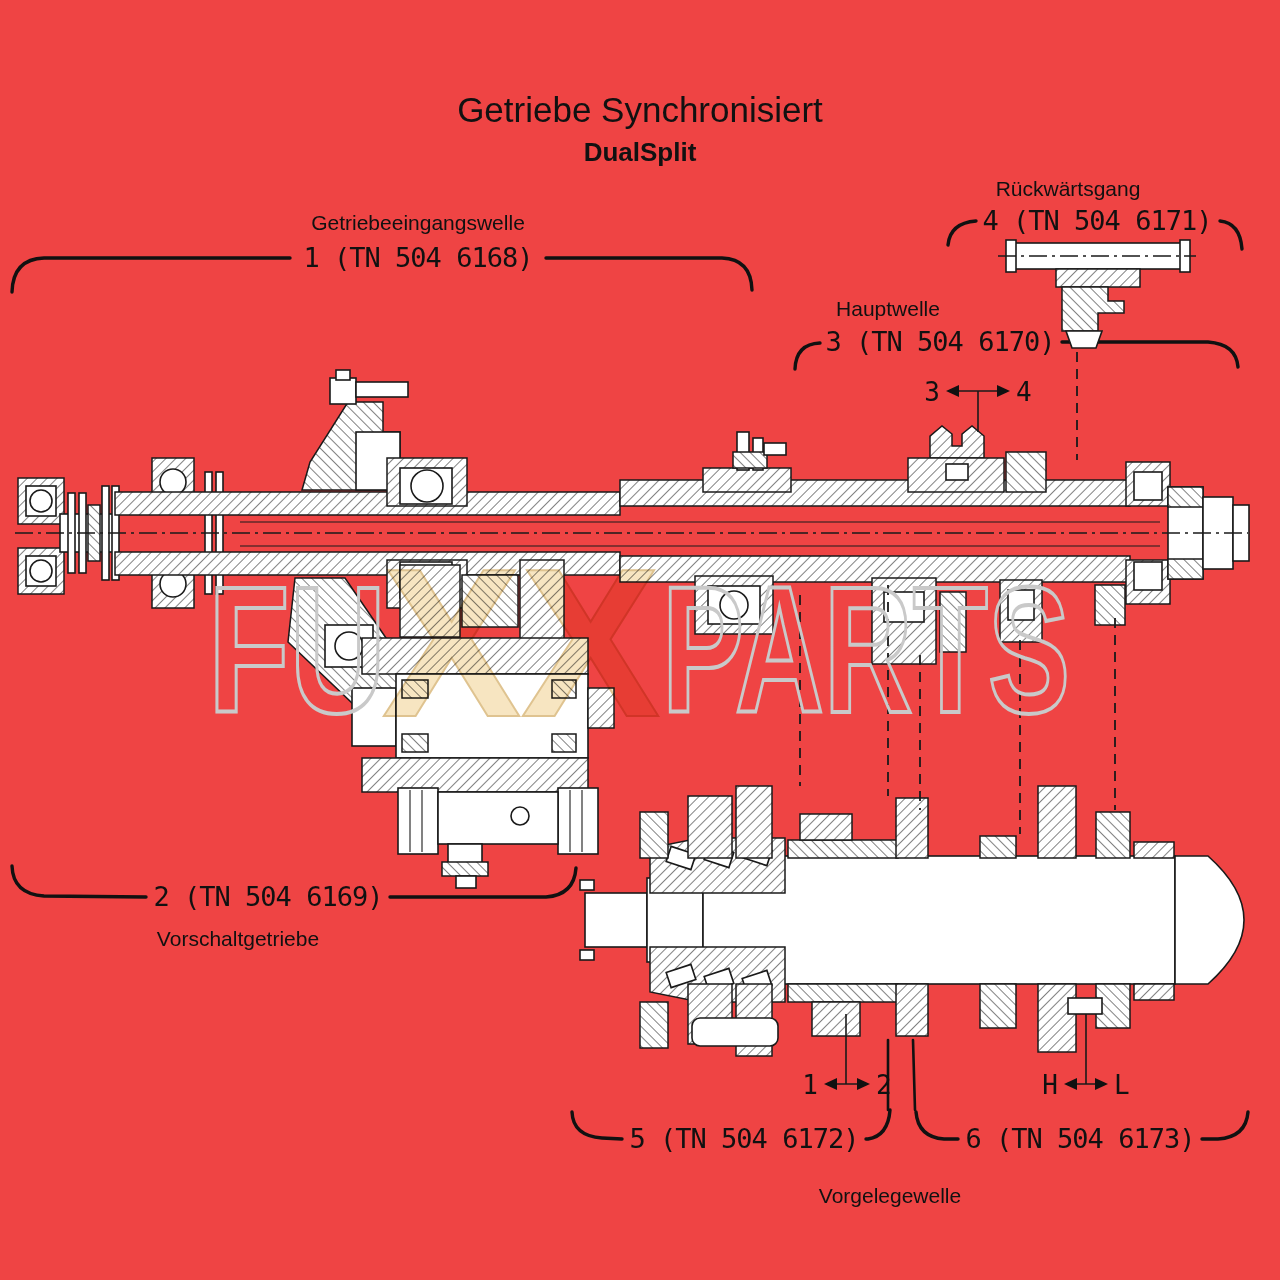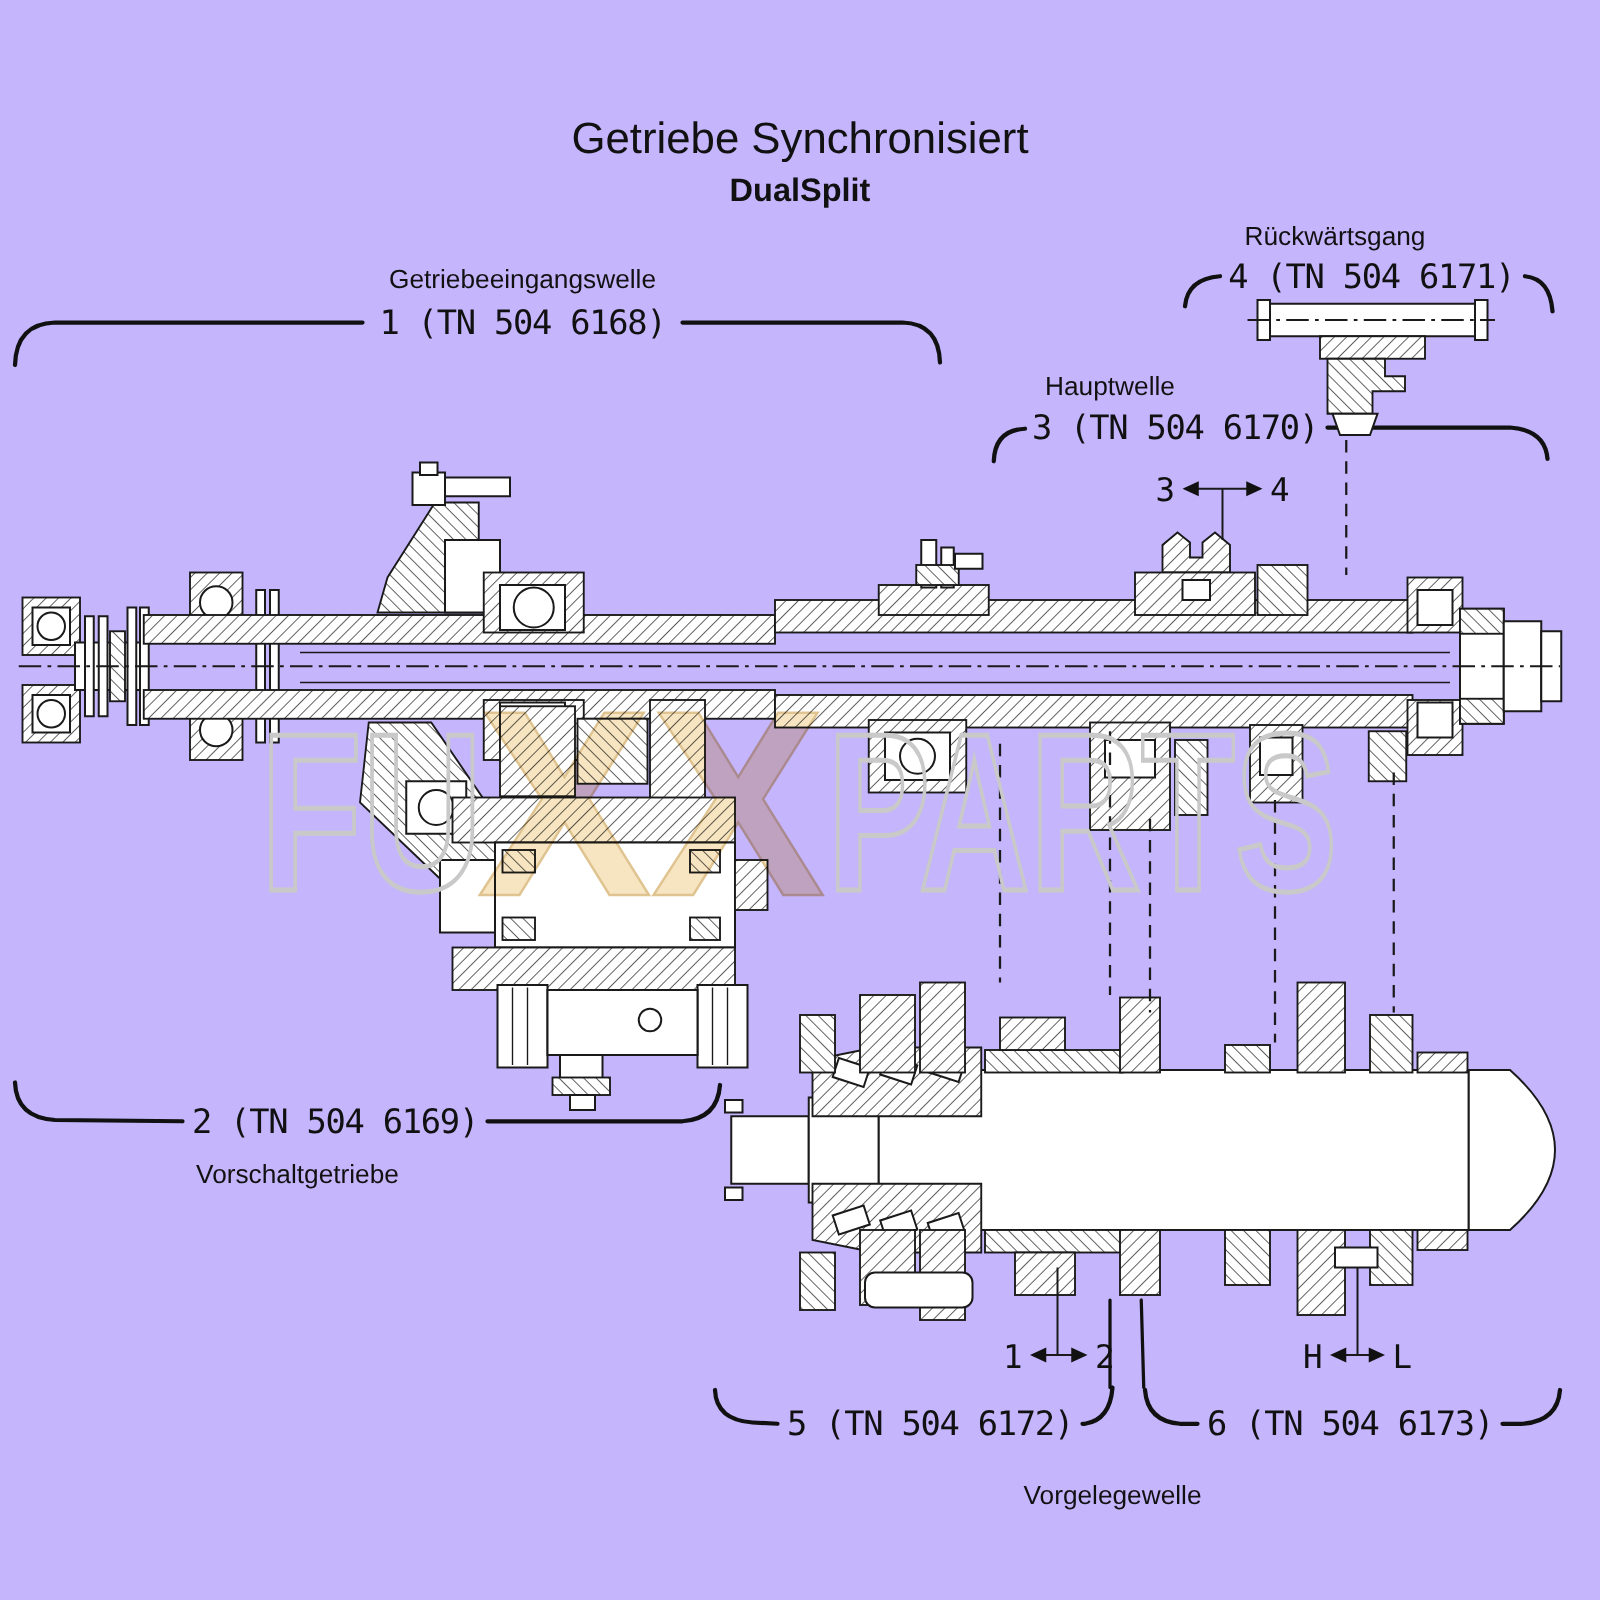--- a/index.html
+++ b/index.html
@@ -1,16 +1,16 @@
 <!DOCTYPE html>
 <html><head>
 <meta charset="utf-8">
 <style>
   html,body{margin:0;padding:0;background:#ffffff;}
-  #stage{position:relative;width:1280px;height:1280px;background:#c4b5fd;overflow:hidden;
+  #stage{position:relative;width:1280px;height:1280px;background:#ef4444;overflow:hidden;
          font-family:"Liberation Sans",sans-serif;}
   svg{position:absolute;left:0;top:0;}
   .ln{stroke:#1a1a1a;fill:none;stroke-width:1.6;}
   .thin{stroke:#1a1a1a;fill:none;stroke-width:1.1;}
   .part{fill:#ffffff;stroke:#1a1a1a;stroke-width:1.6;}
   .hat{fill:url(#hatch);stroke:#1a1a1a;stroke-width:1.5;}
   .hat2{fill:url(#hatch2);stroke:#1a1a1a;stroke-width:1.5;}
   .cl{stroke:#1a1a1a;stroke-width:1.5;stroke-dasharray:18 5 3 5;fill:none;}
   .dash{stroke:#1a1a1a;stroke-width:1.8;stroke-dasharray:10 7;fill:none;}
   .bracket{stroke:#111111;stroke-width:3.4;fill:none;stroke-linecap:round;}

